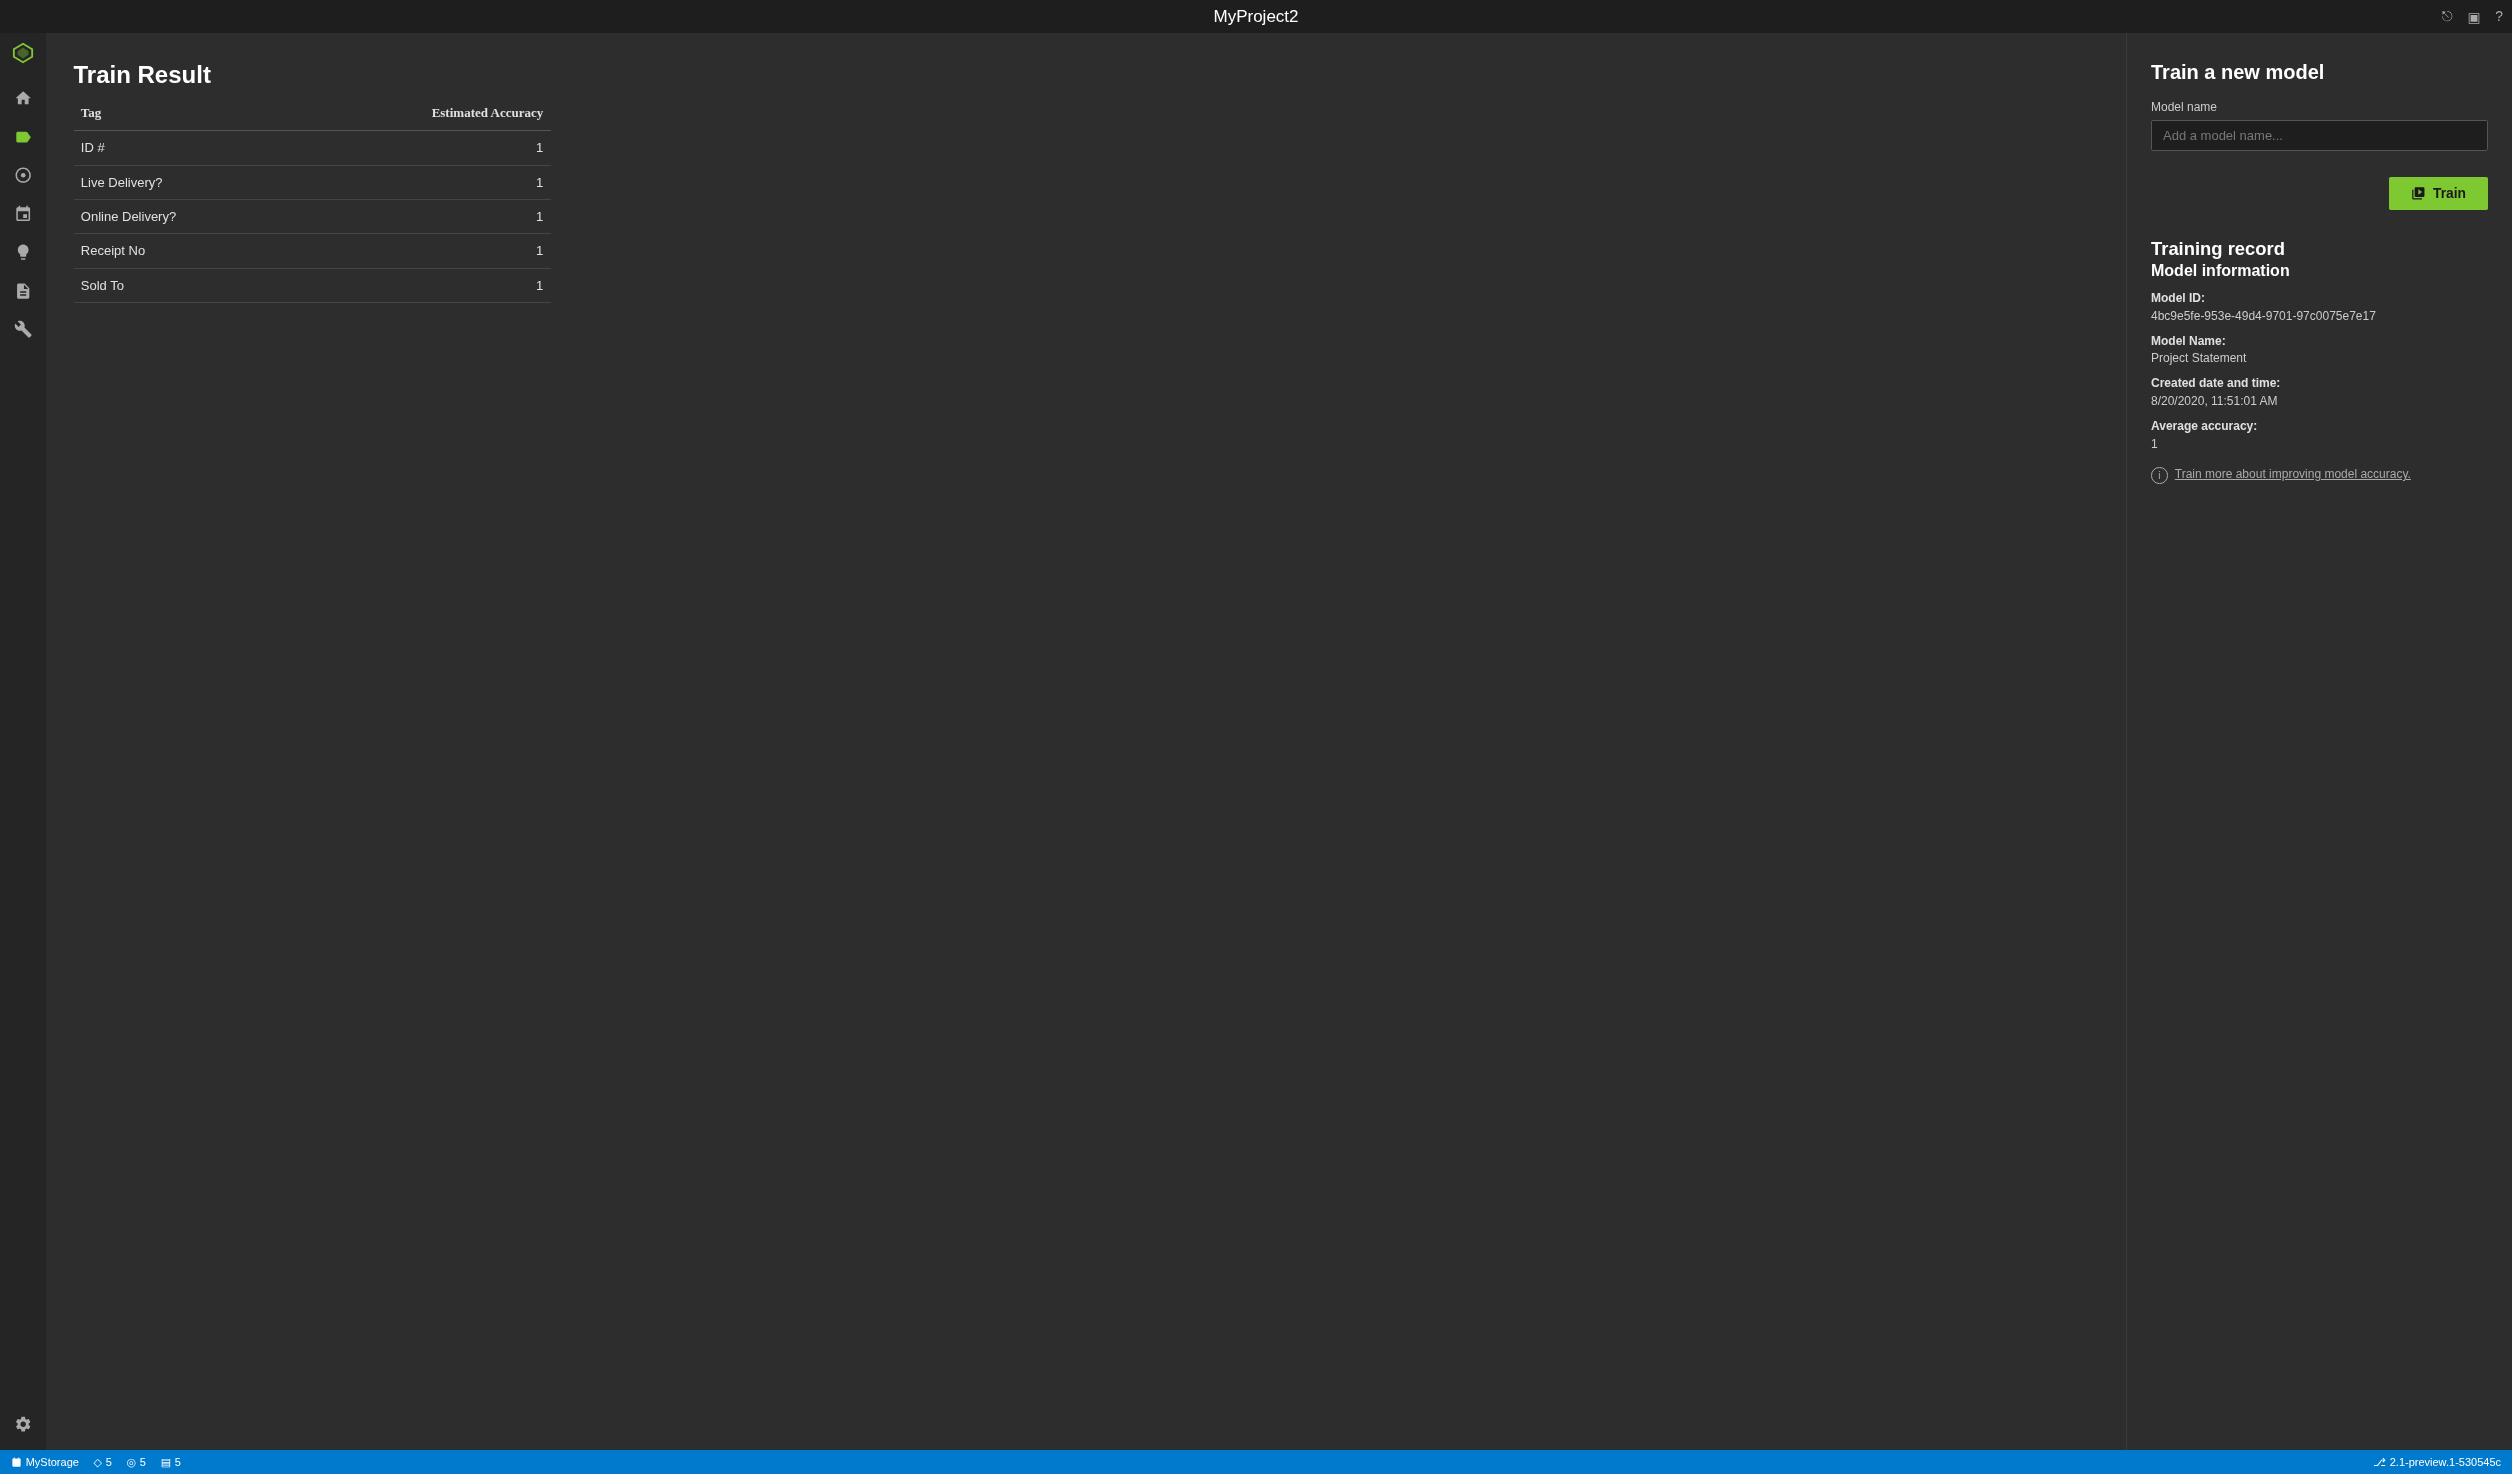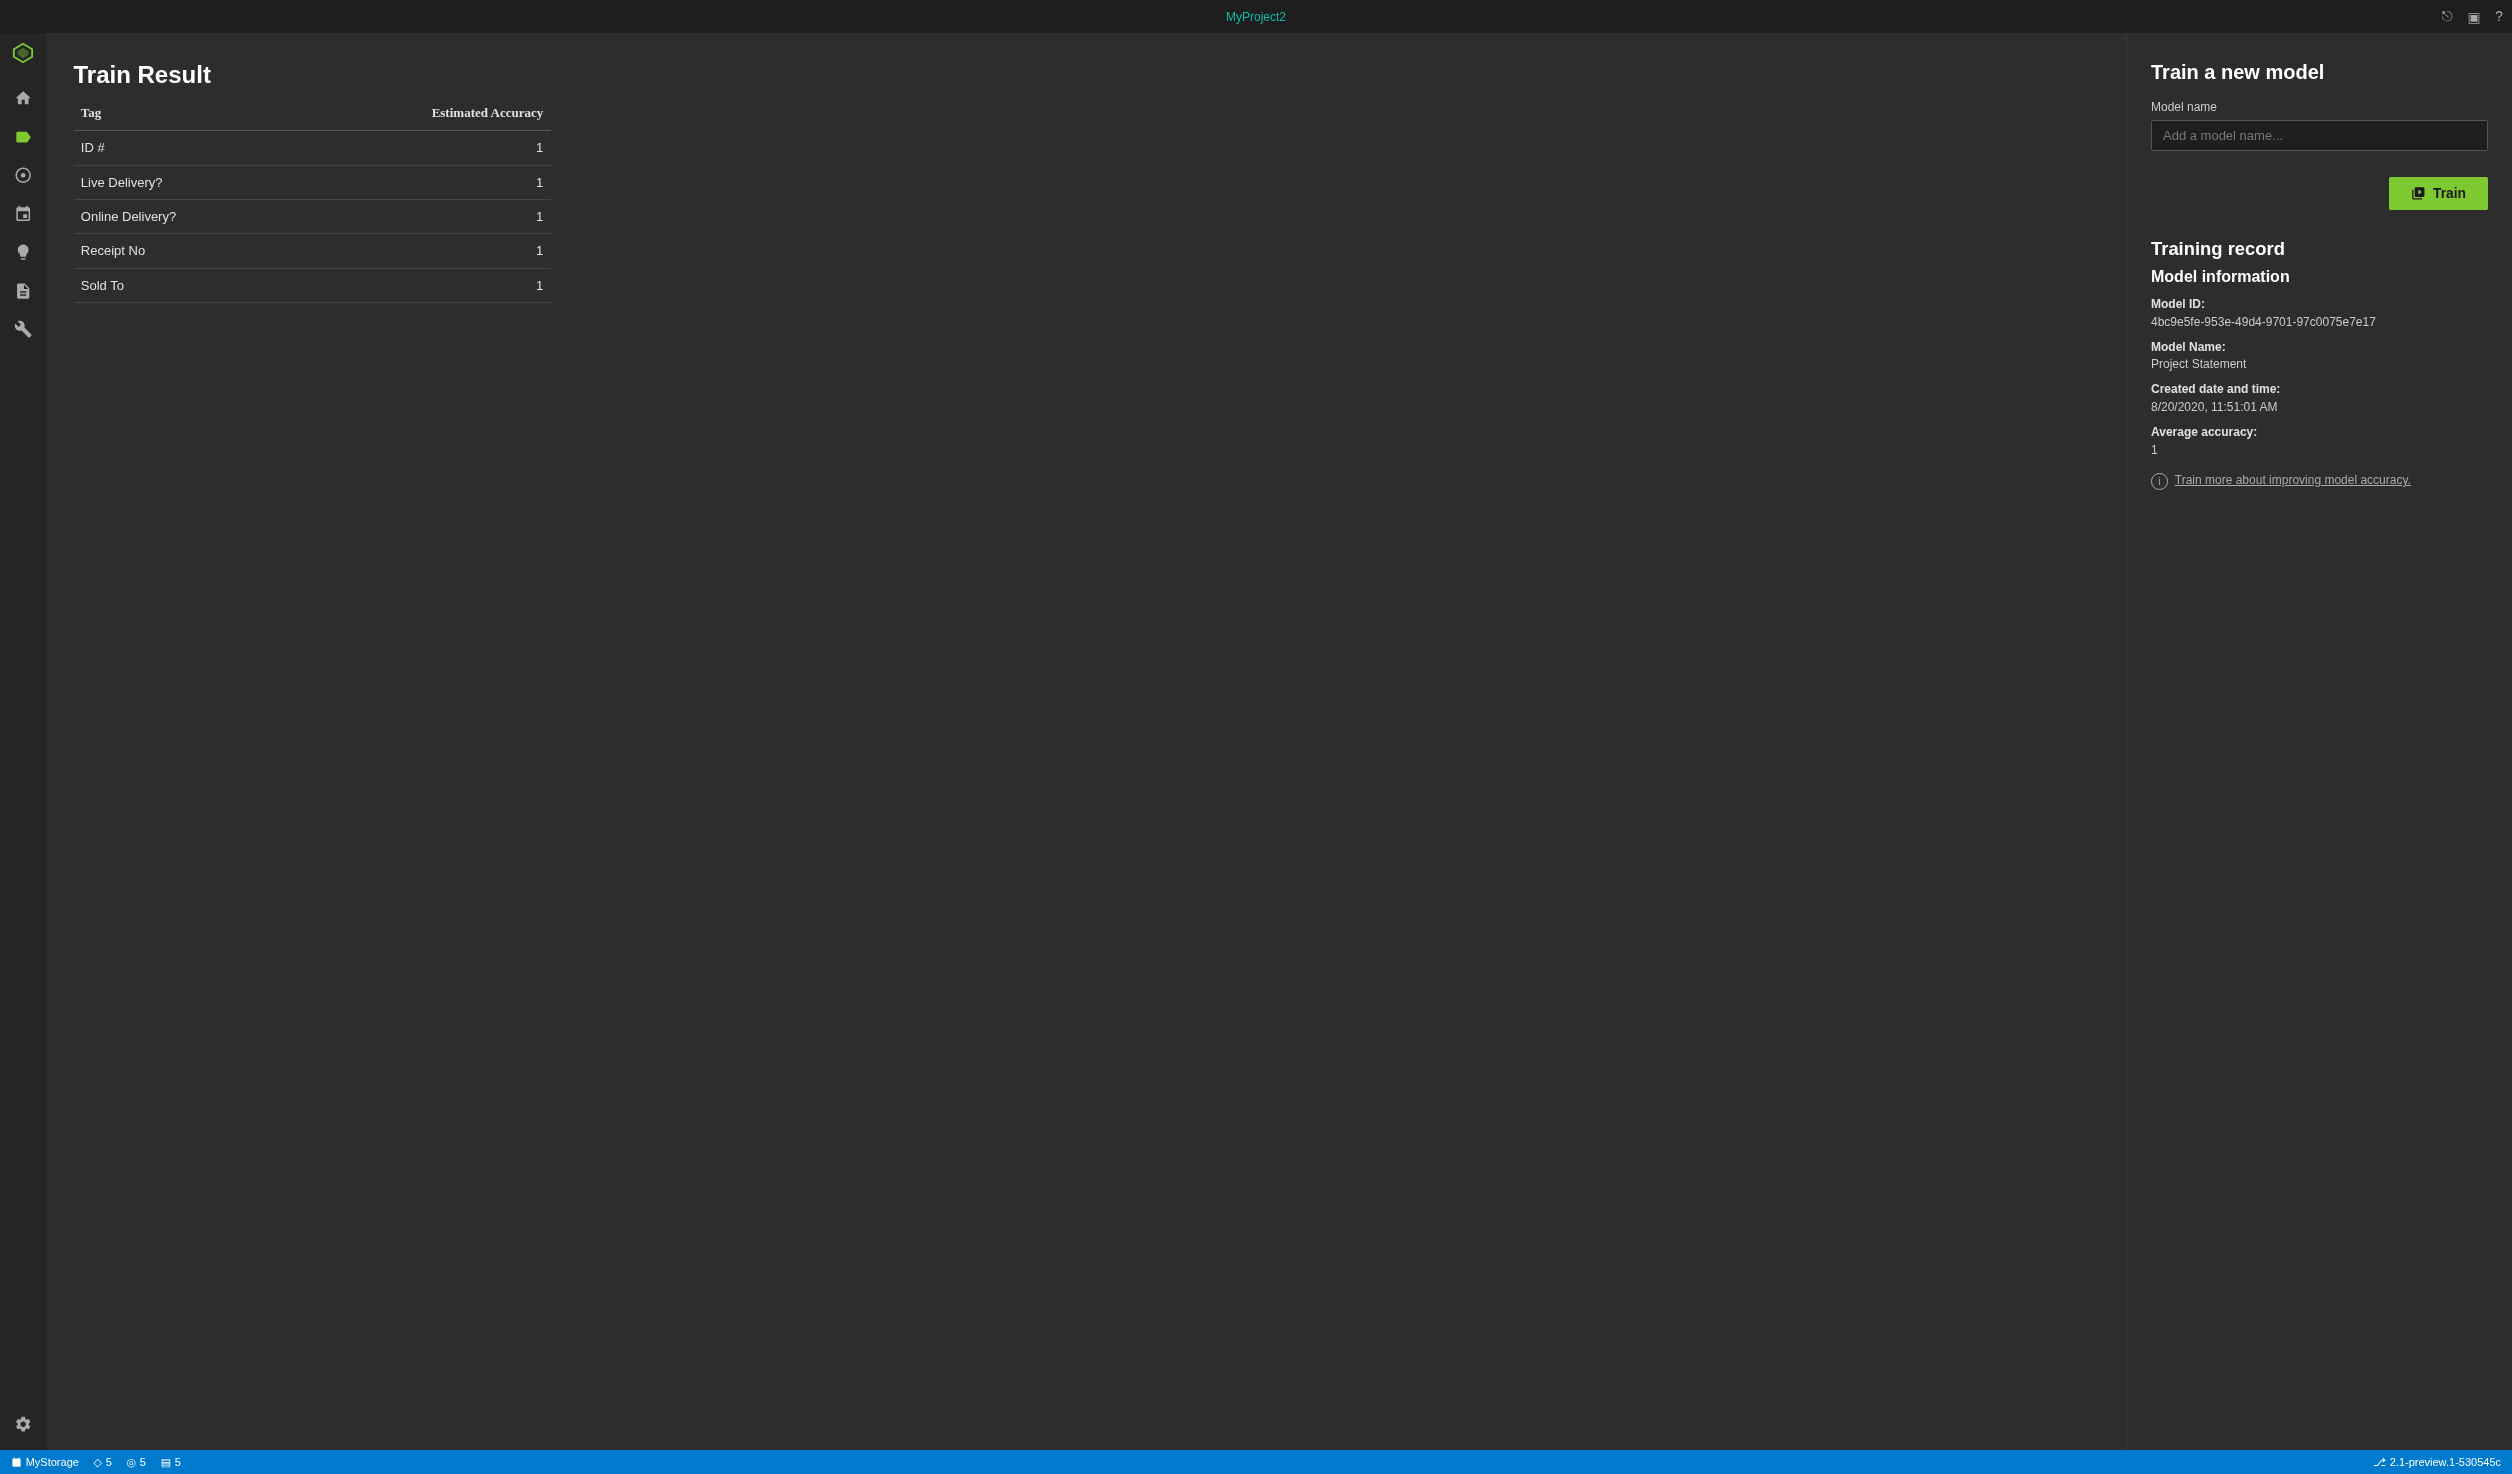--- a/index.html
+++ b/index.html
@@ -18,22 +18,22 @@
     .title-bar {
       background: #1e1e1e;
       height: 33px;
       display: flex;
       align-items: center;
       justify-content: center;
       position: relative;
       flex-shrink: 0;
     }
     .title-bar-title {
-      color: #14b8a6;
-      font-size: 12px;
+      color: #ffffff;
+      font-size: 17px;
     }
     .title-bar-actions {
       position: absolute;
       right: 9.2px;
       display: flex;
       gap: 14.7px;
       align-items: center;
     }
     .title-bar-icon {
       color: #aaa;
@@ -191,21 +191,21 @@
 
     .section-divider {
       clear: both;
       padding-top: 27.5px;
     }
 
     .training-record-title {
       font-size: 18.4px;
       font-weight: 600;
       color: #fff;
-      margin-bottom: 8px;
+      margin-bottom: 2px;
     }
 
     .info-section-title {
       font-size: 16px;
       font-weight: 600;
       color: #fff;
       margin-bottom: 11px;
     }
 
     .info-label {

